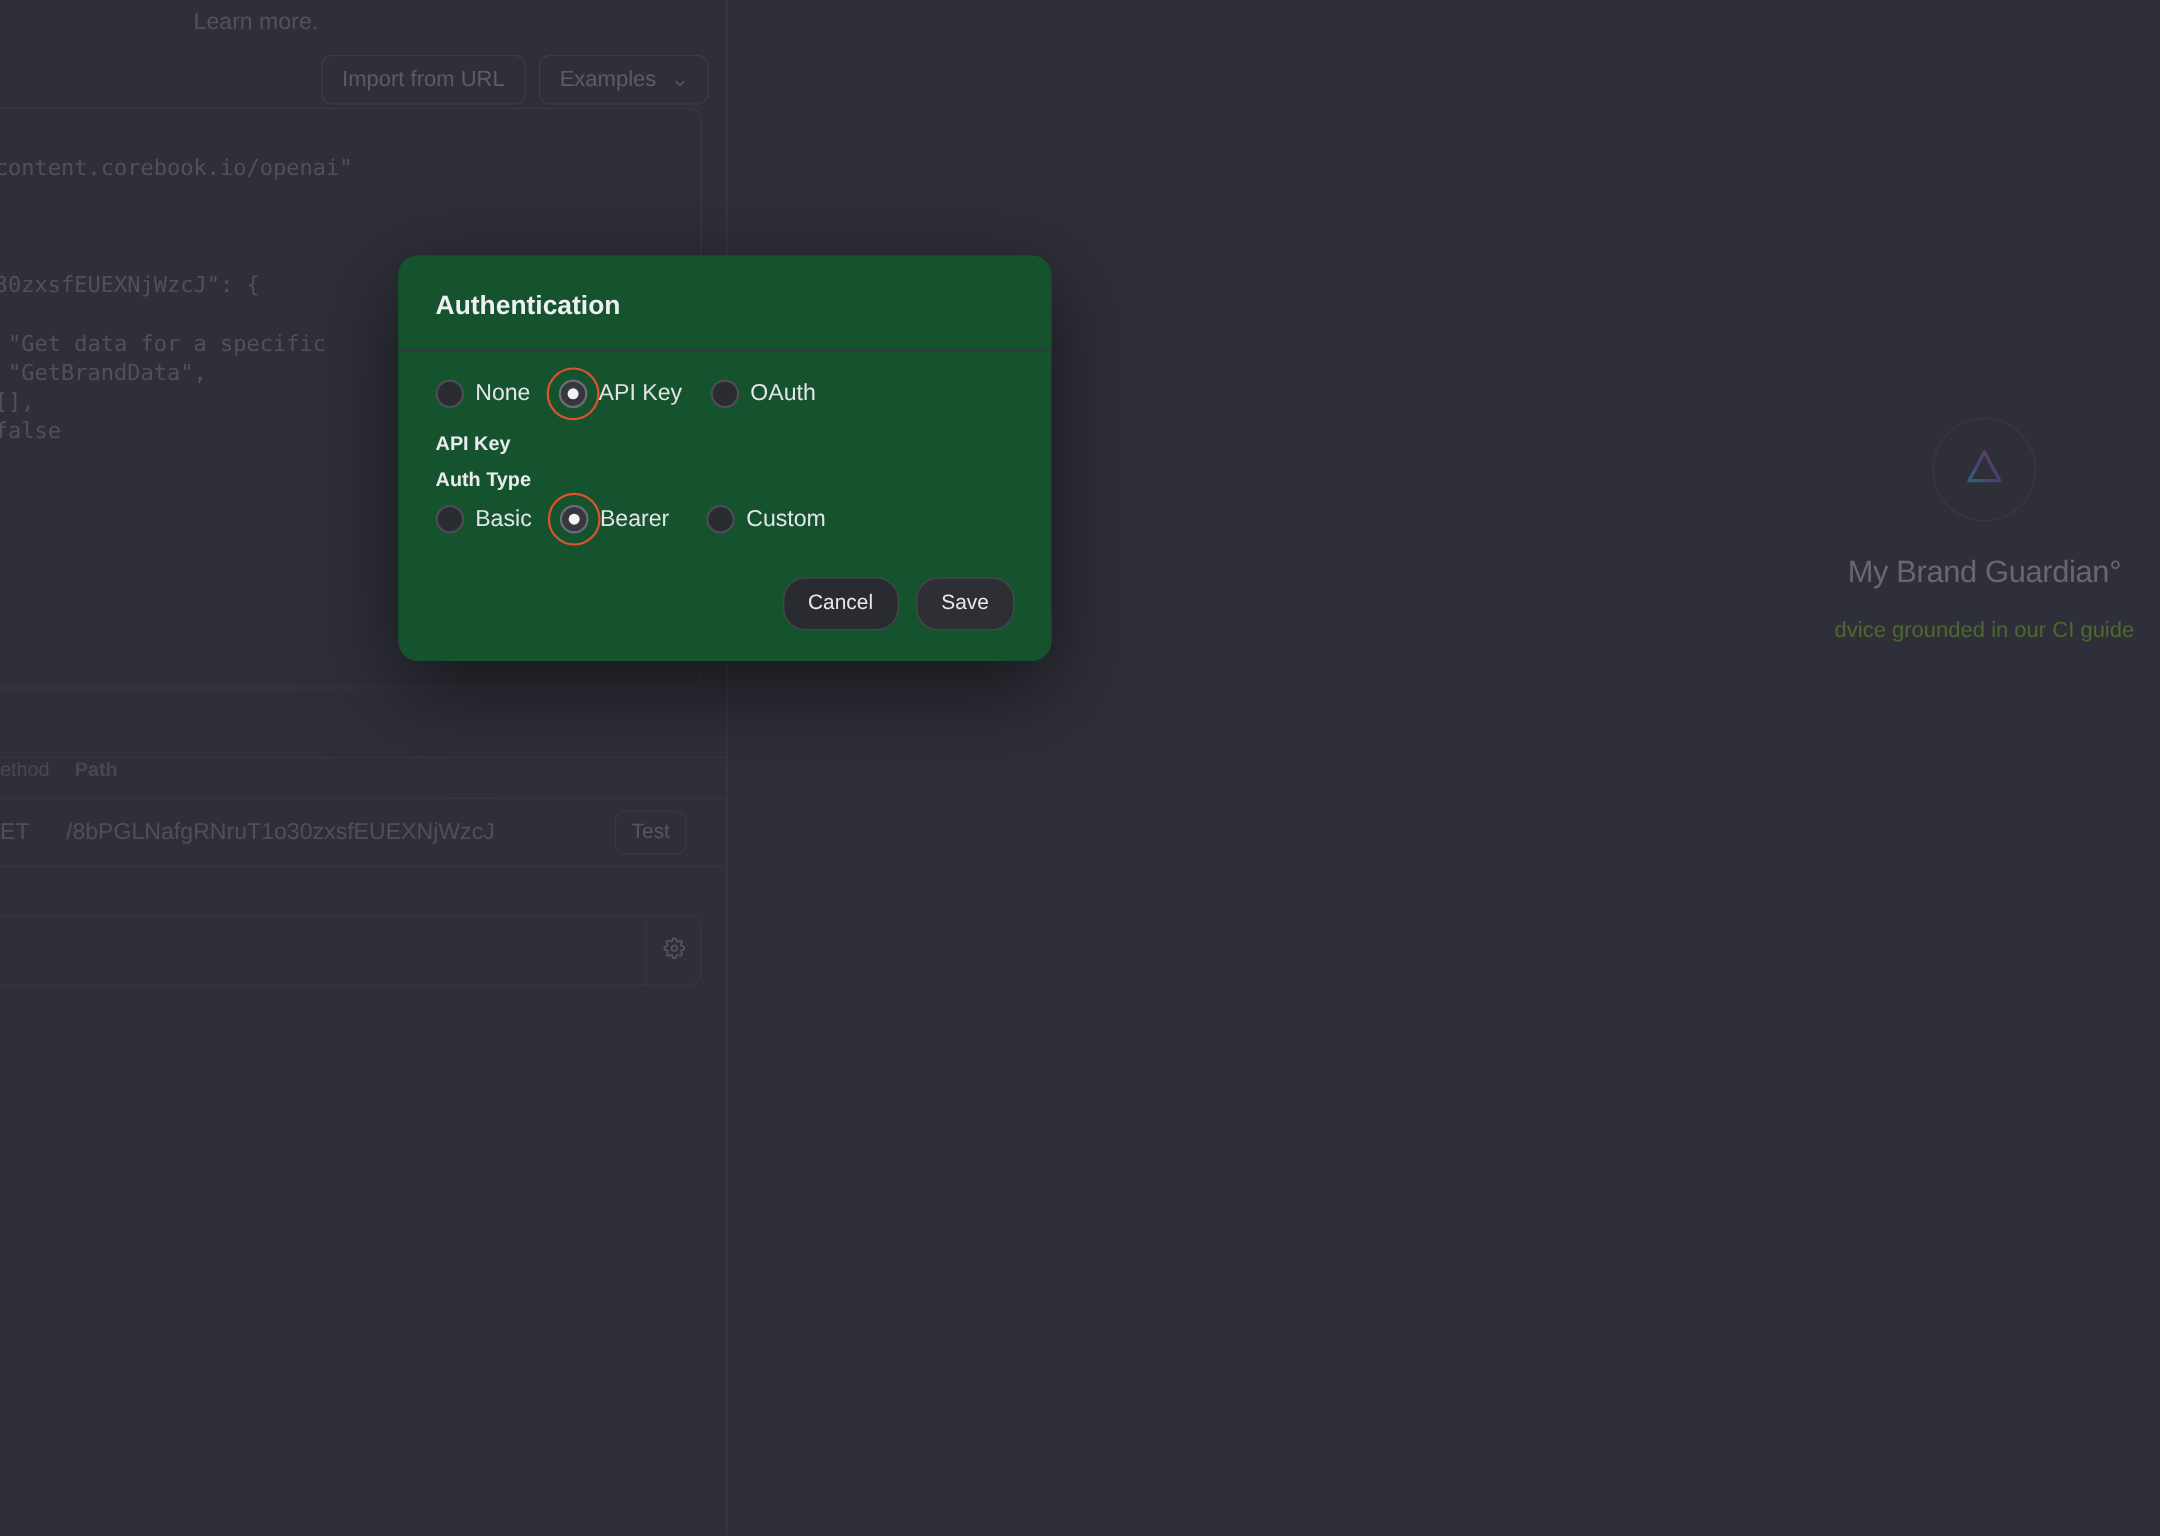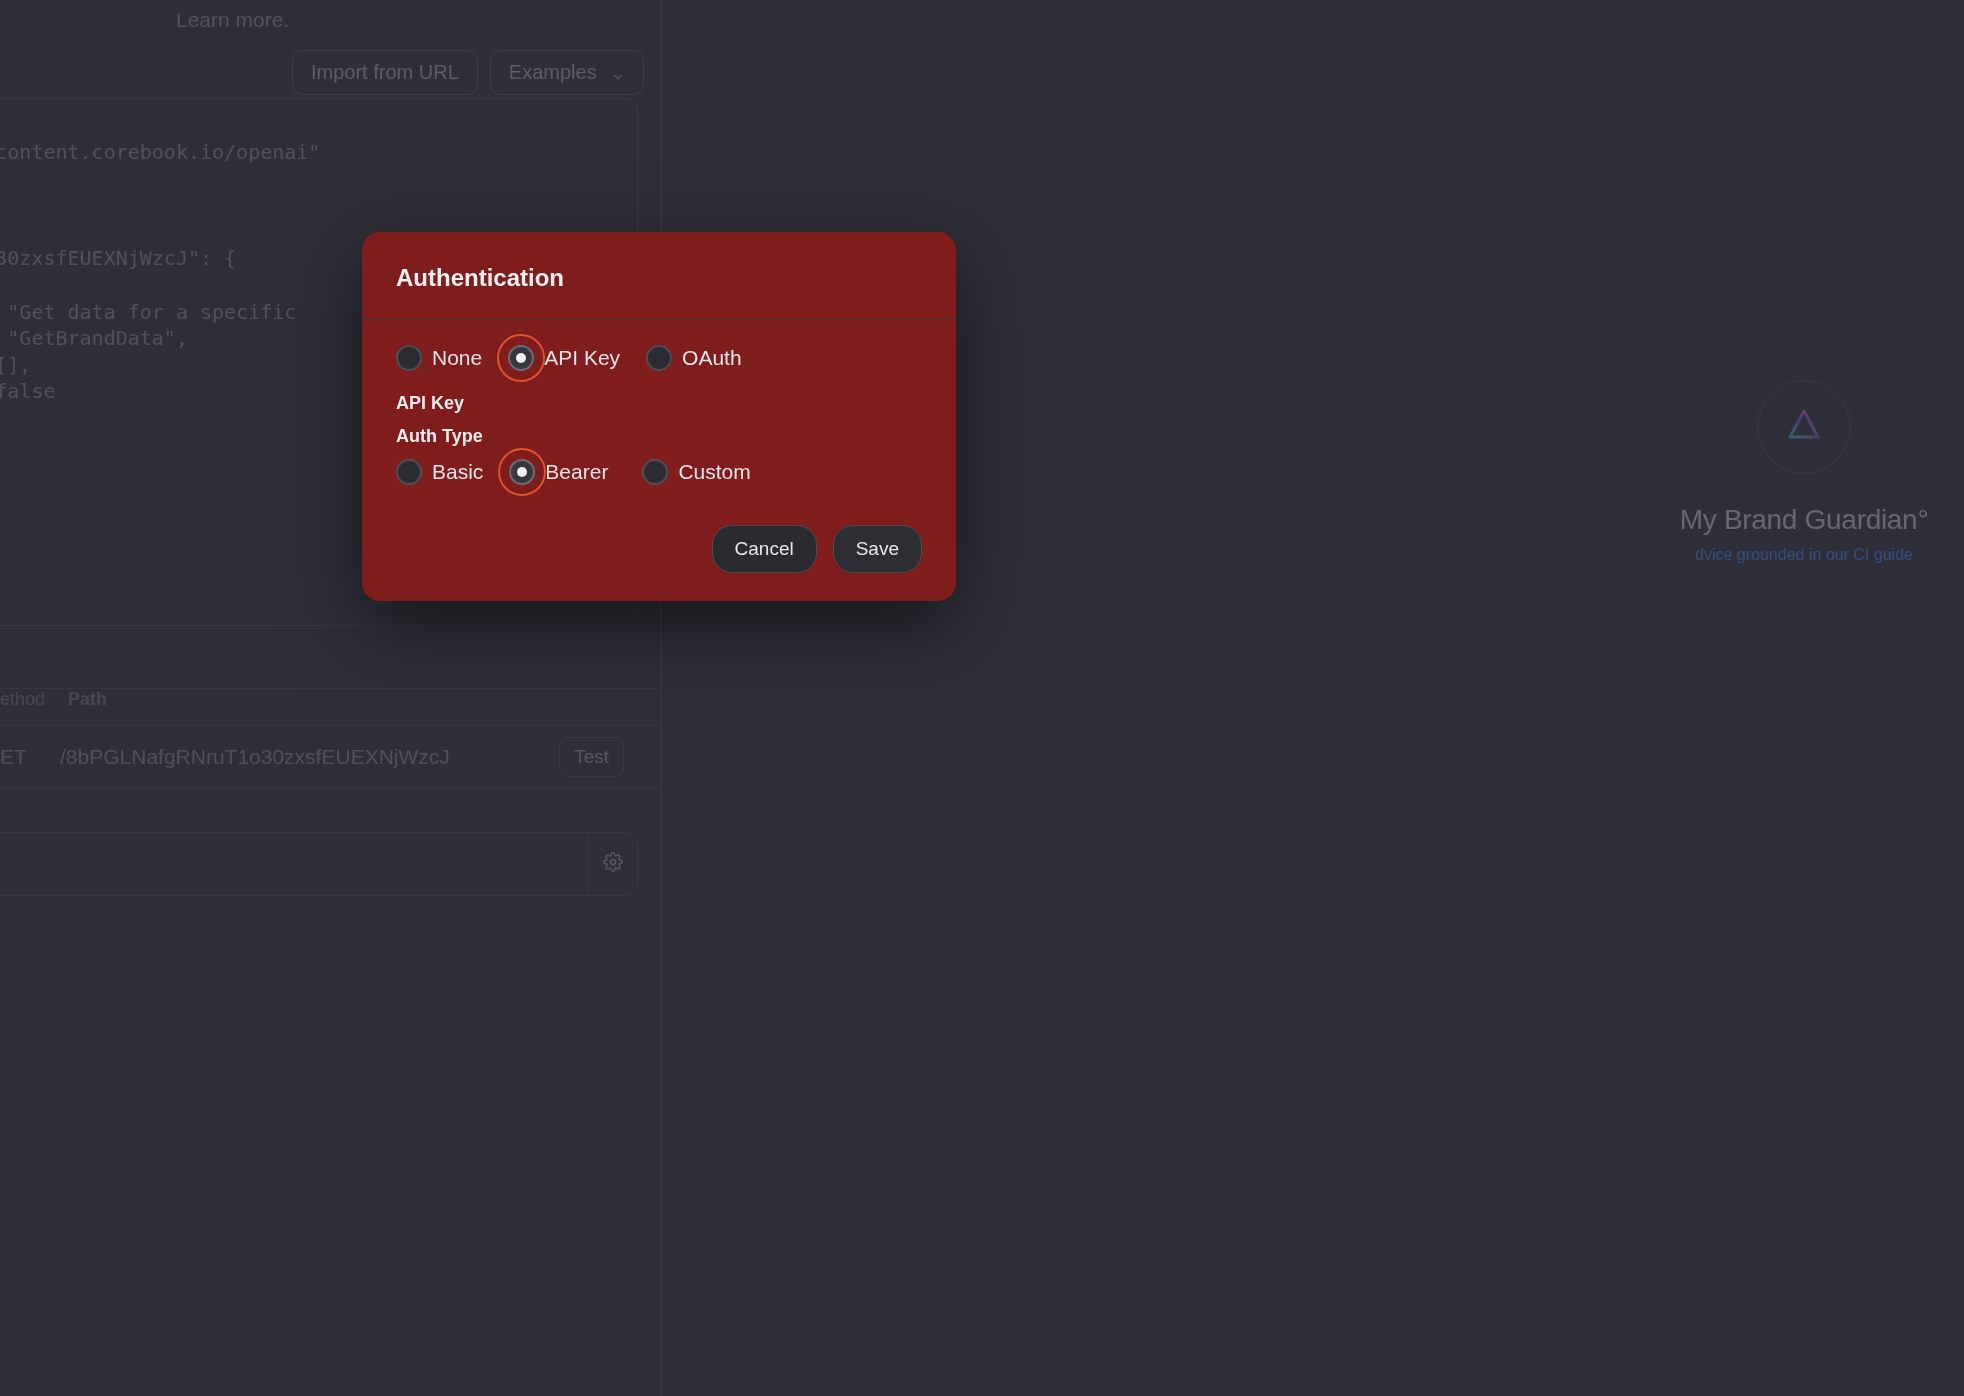--- a/index.html
+++ b/index.html
@@ -120,28 +120,28 @@
     display: flex; flex-direction: column; align-items: center;
     color: #a0a2af;
   }
   .brand-logo-ring {
     width: 94px; height: 94px; border: 1.5px solid #4c4d56;
     border-radius: 50%;
     display: flex; align-items: center; justify-content: center;
     margin-bottom: 30px;
   }
   .brand-title { font-size: 28px; font-weight: 500; color: #c8c9d2; letter-spacing: -.3px; white-space: nowrap;}
-  .brand-sub   { font-size: 16px; color: #3b82f6; margin-top: 10px; white-space: nowrap;}
+  .brand-sub   { font-size: 20px; color: #84cc16; margin-top: 26px; white-space: nowrap;}
 
   
   .modal {
     position: absolute;
     left: 362px; top: 232px;
     width: 594px;
-    background: #7f1d1d;
+    background: #14532d;
     border-radius: 18px;
     box-shadow: 0 24px 80px rgba(0,0,0,.55);
     color: #e9e9ee;
   }
   .modal-head {
     padding: 32px 34px 26px 34px;
     border-bottom: 1px solid #34353c;
   }
   .modal-title {
     font-size: 24px; font-weight: 600; color: #f0f0f3;

